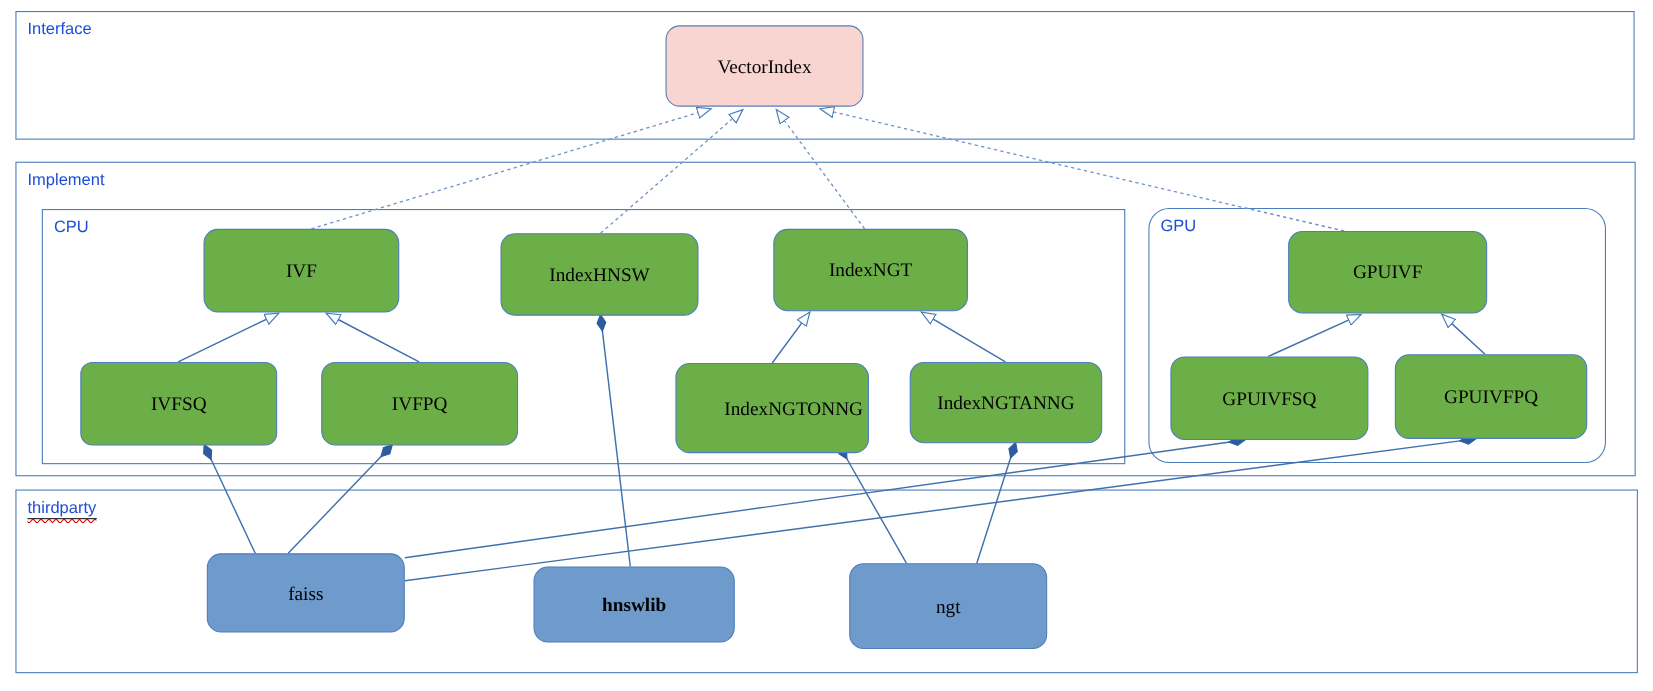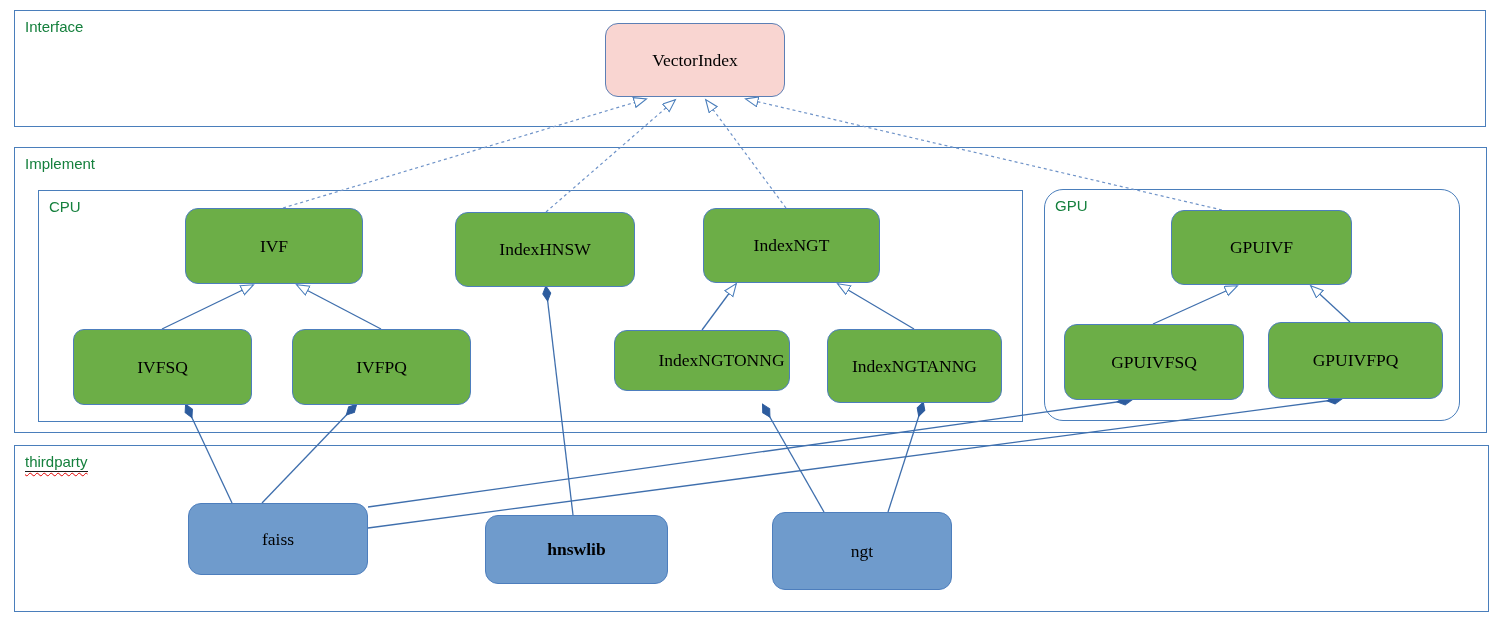--- a/index.html
+++ b/index.html
@@ -7,21 +7,21 @@
     position:relative;width:1503px;height:628px;background:#ffffff;
     font-family:"Liberation Sans",sans-serif;overflow:hidden;
   }
   .section{
     position:absolute;border:1.6px solid var(--frame-border);
     background:transparent;box-sizing:border-box;z-index:1;
   }
   .section.inner{border-width:1.3px;}
   .section-label{
     position:absolute;top:7px;left:10px;
-    font-size:15px;color:#15803d;white-space:nowrap;
+    font-size:15px;color:#1d4ed8;white-space:nowrap;
   }
   .section-label .misspelled{
     border-bottom:1.4px solid #1a1a1a;
     text-decoration:underline wavy var(--spellcheck);
     text-decoration-thickness:1px;
     text-underline-offset:5px;
     padding-bottom:1px;
   }
   #edge-svg{position:absolute;left:0;top:0;z-index:2;}
   .edge{fill:none;stroke:var(--connector);stroke-width:1.3px;}
@@ -98,21 +98,21 @@
     </div>
     <div class="node impl" style="left: 1171px; top: 210px; width: 181px; height: 75px;">
       <span>GPUIVF</span>
     </div>
     <div class="node impl" style="left: 73px; top: 329px; width: 179px; height: 76px; border-radius: 11px;">
       <span>IVFSQ</span>
     </div>
     <div class="node impl" style="left: 292px; top: 329px; width: 179px; height: 76px;">
       <span>IVFPQ</span>
     </div>
-    <div class="node impl" style="left: 614px; top: 330px; width: 176px; height: 61px; padding-left: 39px;">
+    <div class="node impl" style="left: 614px; top: 330px; width: 176px; height: 82px; padding-left: 39px;">
       <span>IndexNGTONNG</span>
     </div>
     <div class="node impl" style="left: 827px; top: 329px; width: 175px; height: 74px;">
       <span>IndexNGTANNG</span>
     </div>
     <div class="node impl" style="left: 1064px; top: 324px; width: 180px; height: 76px;">
       <span>GPUIVFSQ</span>
     </div>
     <div class="node impl" style="left: 1268px; top: 322px; width: 175px; height: 77px;">
       <span>GPUIVFPQ</span>

